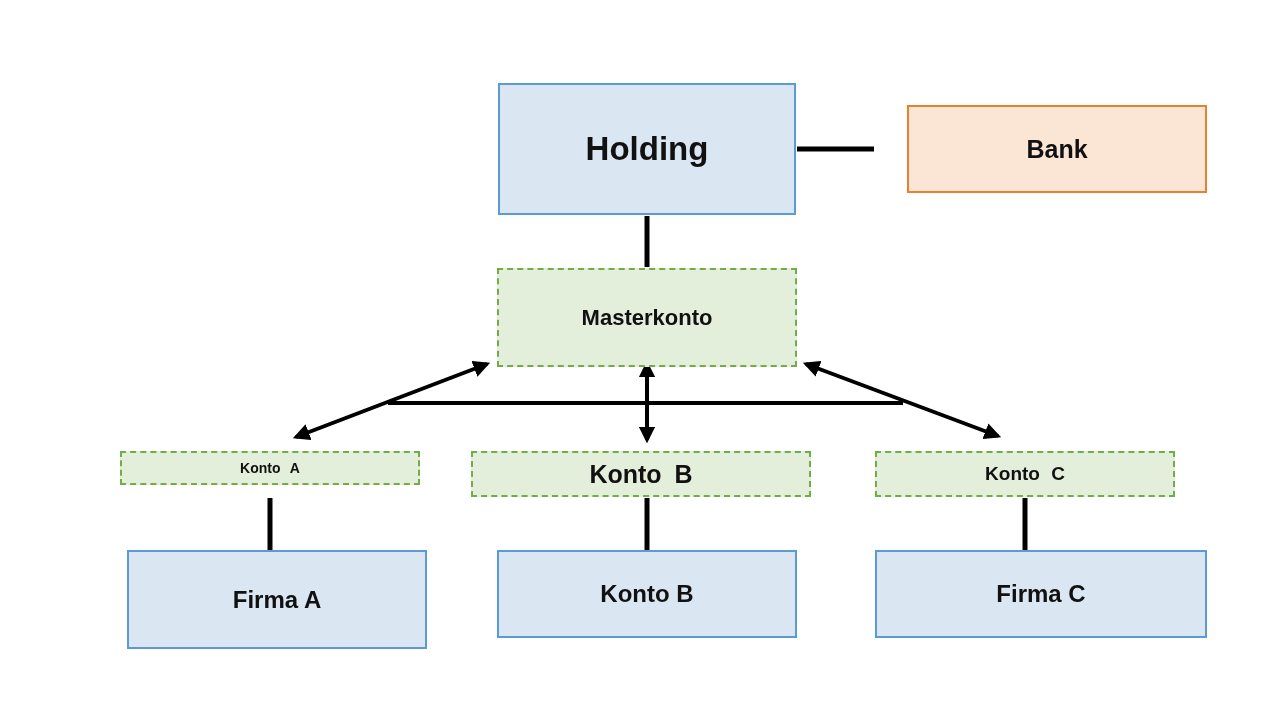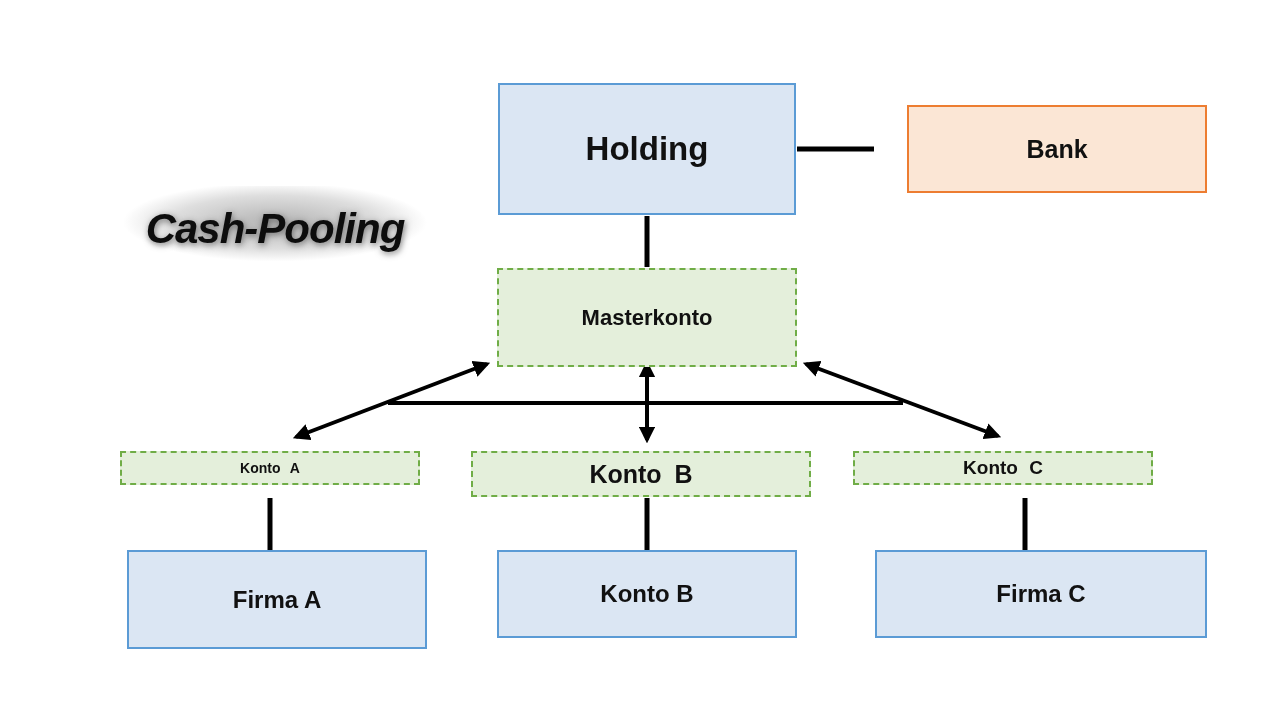--- a/index.html
+++ b/index.html
@@ -42,21 +42,21 @@
   .node.orange {
     background: var(--node-orange-fill, #fbe6d5);
     border: 2px solid var(--node-orange-border, #ed7d31);
   }
 
   .holding     { left: 498px; top:  83px; width: 298px; height: 132px; font-size: 33px; }
   .bank        { left: 875px; top: 105px; width: 300px; height:  88px; font-size: 25px; margin-left: 32px; }
   .masterkonto { left: 497px; top: 268px; width: 300px; height:  99px; font-size: 22px; }
   .konto-a     { left: 120px; top: 451px; width: 300px; height:  34px; font-size: 14px; word-spacing: 6px; }
   .konto-b     { left: 471px; top: 451px; width: 340px; height:  46px; font-size: 25px; word-spacing: 6px; }
-  .konto-c     { left: 853px; top: 451px; width: 300px; height:  34px; font-size: 19px; word-spacing: 6px; }
+  .konto-c     { left: 875px; top: 451px; width: 300px; height:  46px; font-size: 19px; word-spacing: 6px; }
   .firma-a     { left: 127px; top: 550px; width: 300px; height:  99px; font-size: 24px; }
   .firma-b     { left: 497px; top: 550px; width: 300px; height:  88px; font-size: 24px; }
   .firma-c     { left: 875px; top: 550px; width: 332px; height:  88px; font-size: 24px; }
 
   .diagram-title {
     position: absolute;
     left: 98px; top: 186px;
     width: 354px; height: 86px;
     display: flex; align-items: center; justify-content: center;
     font-style: italic;
@@ -90,21 +90,20 @@
     <line x1="647" y1="498" x2="647" y2="551" stroke-width="5"></line>
     <line x1="1025" y1="498" x2="1025" y2="551" stroke-width="5"></line>
 
     <line x1="388" y1="403" x2="903" y2="403" stroke-width="4"></line>
 
     <line x1="487" y1="364" x2="296" y2="437" stroke-width="4" marker-start="url(#arrow)" marker-end="url(#arrow)"></line>
     <line x1="647" y1="364" x2="647" y2="440" stroke-width="4" marker-start="url(#arrow)" marker-end="url(#arrow)"></line>
     <line x1="806" y1="364" x2="998" y2="436" stroke-width="4" marker-start="url(#arrow)" marker-end="url(#arrow)"></line>
   </svg>
 
-  <div class="diagram-title">Cash-Pooling</div>
 
   <div class="node blue holding">Holding</div>
   <div class="node orange bank">Bank</div>
   <div class="node green masterkonto">Masterkonto</div>
 
   <div class="node green konto-a">Konto A</div>
   <div class="node green konto-b">Konto B</div>
   <div class="node green konto-c">Konto C</div>
 
   <div class="node blue firma-a">Firma A</div>

